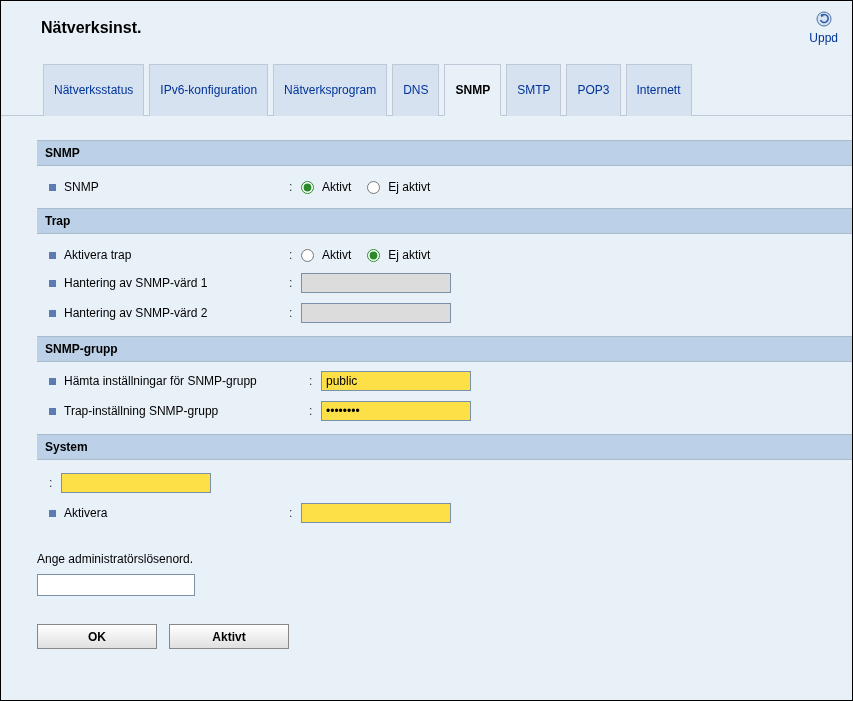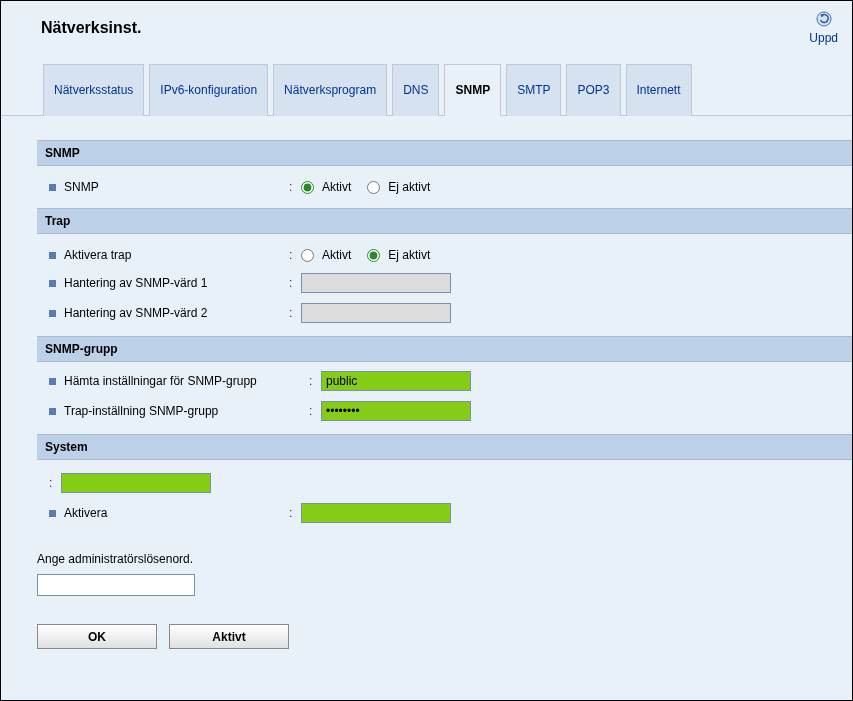--- a/index.html
+++ b/index.html
@@ -110,21 +110,21 @@
   }
   .radio-input {
     margin: 0 2px 0 0;
     accent-color: #2a8a2a;
   }
   .radio-label {
     margin-right: 10px;
   }
   input[type="text"].field, input[type="password"].field {
     border: 1px solid #7a8fa8;
-    background: #84cc16;
+    background: #fde047;
     height: 20px;
     width: 150px;
     padding: 2px 4px;
     font-size: 12px;
   }
   input.field.disabled {
     background: #dcdcdc;
   }
   .footer {
     padding: 16px 0 0 36px;

